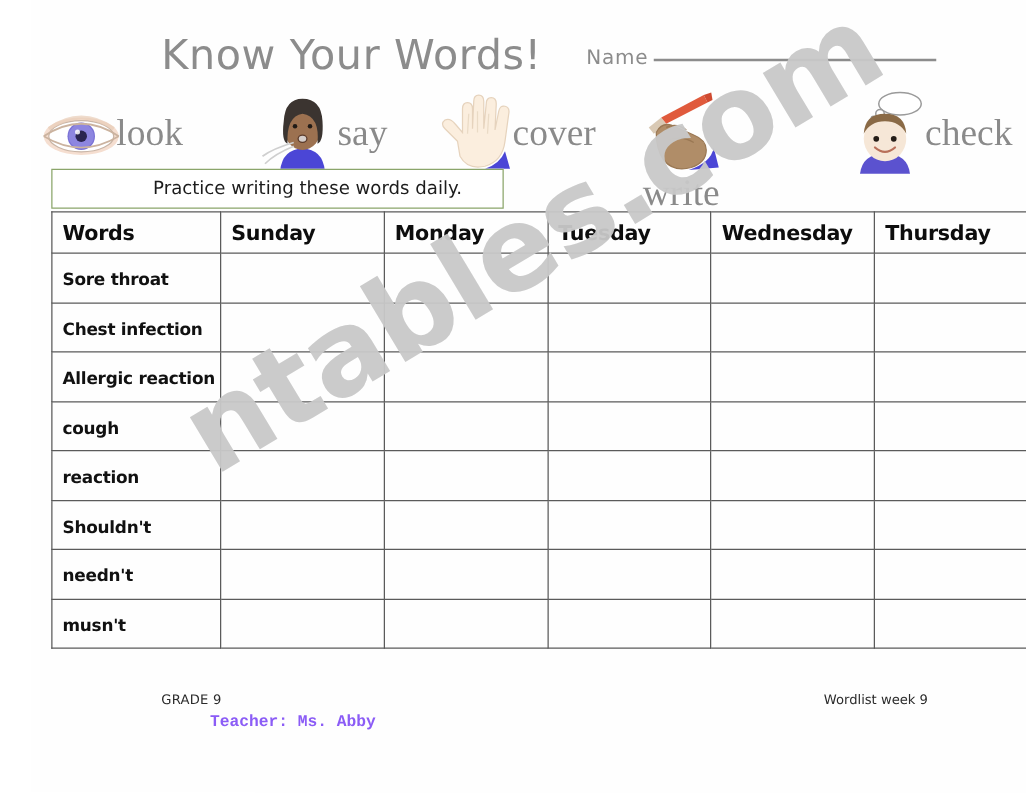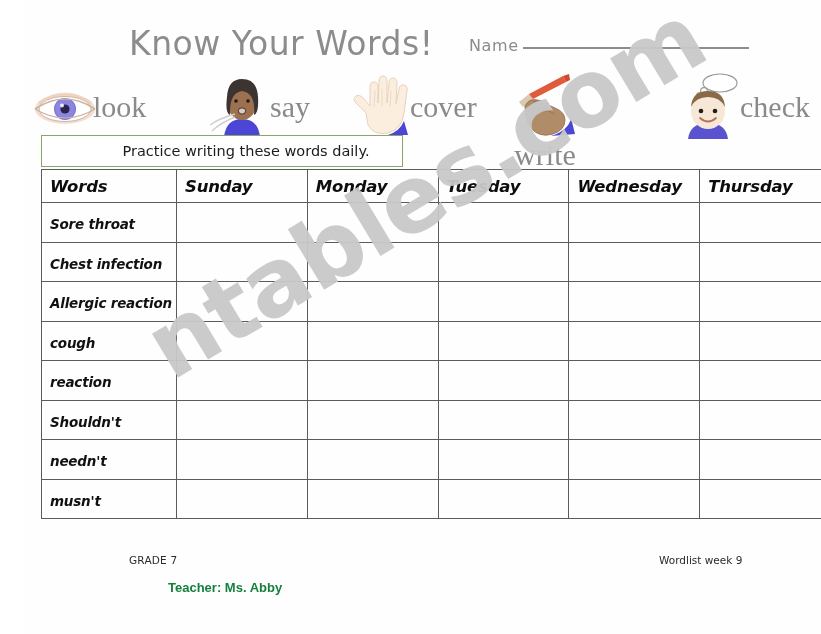--- a/index.html
+++ b/index.html
@@ -154,21 +154,20 @@
     background: transparent;
     z-index: 30;
   }
   #word-table col.c-words { width: 135px; }
   #word-table col.c-day   { width: 130.8px; }
 
   #word-table th, #word-table td {
     border: 1px solid #5b5b5b;
     padding: 0;
     background: transparent;
-    font-style: italic;
   }
   #word-table thead th {
     height: 32px;
     text-align: left;
     padding: 0 0 0 8px;
     font-family: "DejaVu Sans", sans-serif;
     font-weight: 700;
     font-size: 16.5px;
     color: #0d0d0d;
     vertical-align: middle;
@@ -189,23 +188,23 @@
   }
 
   
   #footer { position: absolute; left: 0; top: 548px; width: 821px; height: 60px; z-index: 40; }
   #grade {
     position: absolute; left: 104px; top: 6px;
     font-family: "DejaVu Sans", sans-serif;
     font-size: 10.5px; color: #2b2b2b; letter-spacing: .2px;
   }
   #teacher {
-    position: absolute; left: 143px; top: 32px;
-    font-family: Liberation Sans, sans-serif;
-    font-weight: 700; font-size: 13px; color: #15803d;
+    position: absolute; left: 143px; top: 22px;
+    font-family: Liberation Mono, monospace;
+    font-weight: 700; font-size: 13px; color: #8b5cf6;
   }
   #vision {
     position: absolute; left: 266px; top: 26px;
     font-family: "DejaVu Sans", sans-serif;
     font-weight: 700; font-size: 7.4px; color: #1a1a1a;
     letter-spacing: -.05px; white-space: nowrap;
   }
   #wordlist-week {
     position: absolute; left: 634px; top: 6px;
     font-family: "DejaVu Sans", sans-serif;
@@ -395,18 +394,18 @@
           <td></td>
           <td></td>
           <td></td>
           <td></td>
           <td></td>
         </tr>
       </tbody>
   </table>
 
   <div id="footer">
-    <div id="grade">GRADE 7</div>
+    <div id="grade">GRADE 9</div>
     <div id="teacher">Teacher: Ms. Abby</div>
     <div id="wordlist-week">Wordlist week 9</div>
   </div>
 
 </div>
 
 </body></html>

